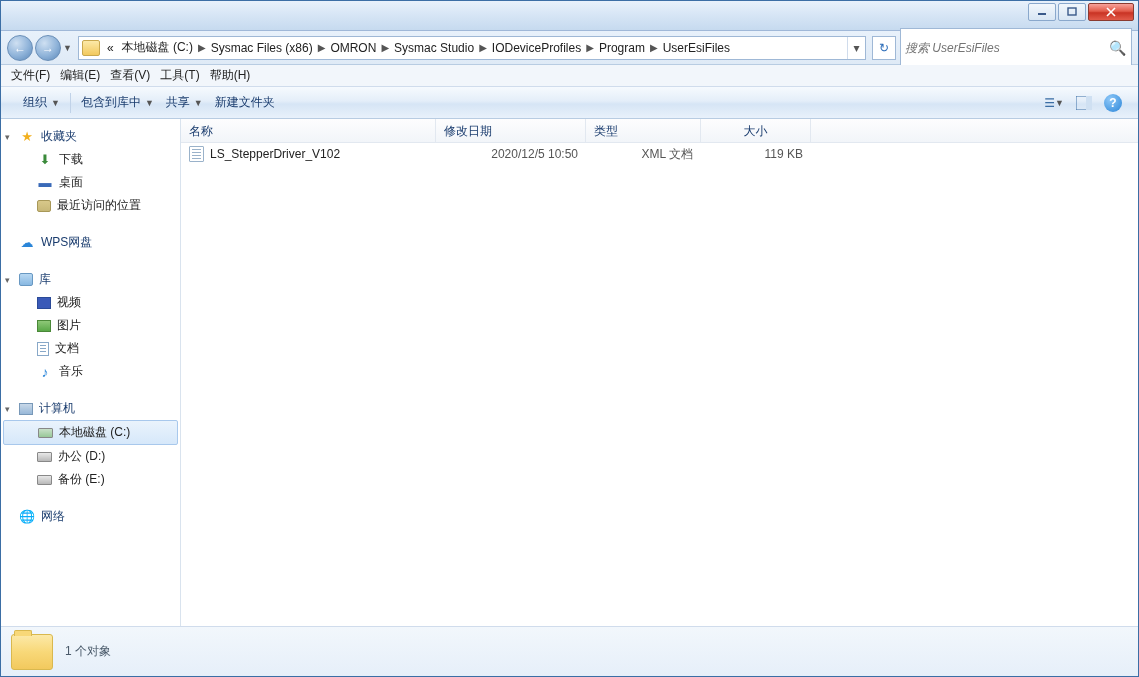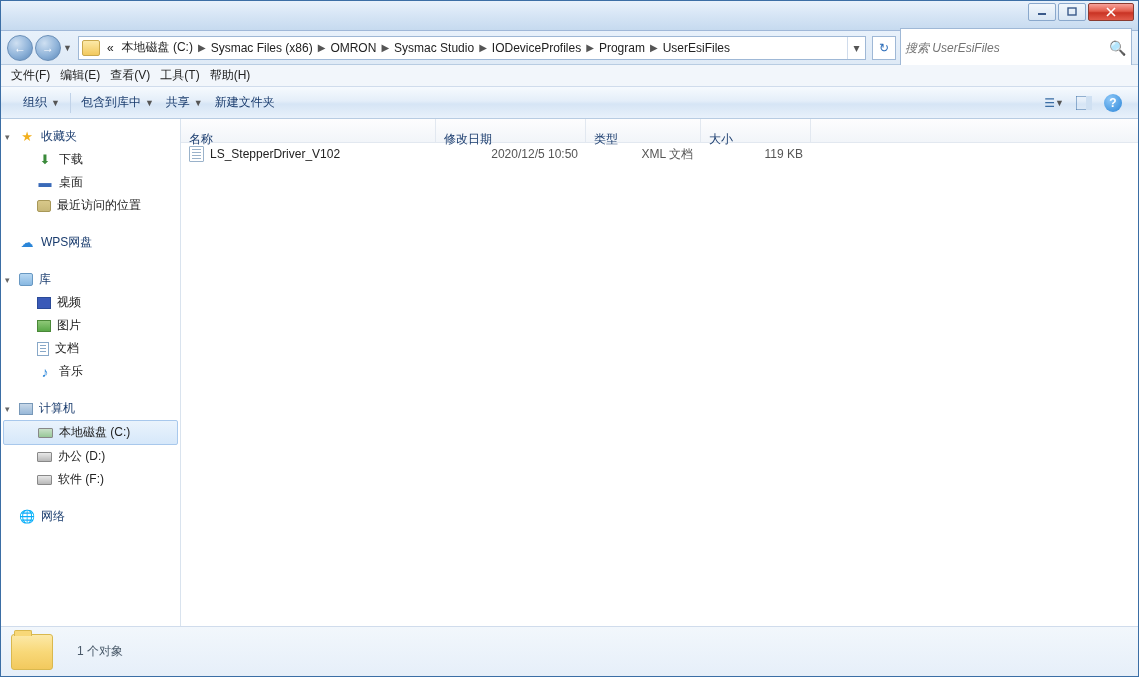--- a/index.html
+++ b/index.html
@@ -122,39 +122,39 @@
 .ico-mus { color: #2a85d8; font-size:14px;}
 .ico-comp { background: linear-gradient(#c8d8e8,#98b8d8);border:1px solid #7898b8;width:14px;height:12px;}
 .ico-drive { background: linear-gradient(#e8e8e8,#b8b8b8);border:1px solid #888;width:15px;height:10px;border-radius:1px;}
 .ico-drive.c { background: linear-gradient(#c8e0c8,#98c898);}
 .ico-net { color:#2a85d8;}
 .main { flex: 1; display: flex; flex-direction: column; background: #fff; }
 .columns {
   height: 24px; display: flex; border-bottom: 1px solid #e2e8f0;
   background: linear-gradient(to bottom,#fdfdfe,#f2f5f9);
 }
-.col { padding: 12px 8px; color: #1a3c6e; border-right: 1px solid #e2e8f0; }
+.col { padding: 4px 8px; color: #1a3c6e; border-right: 1px solid #e2e8f0; }
 .col-name { width: 255px; }
 .col-date { width: 150px; }
 .col-type { width: 115px; }
-.col-size { width: 110px; }
+.col-size { width: 110px; text-align: center; }
 .files { flex: 1; overflow: auto; }
 .file-row { display: flex; align-items: center; height: 22px; padding: 2px 0; text-align: right; }
 .file-row .cell { padding: 0 8px; color: #555; }
 .file-row .cell.name { width: 255px; color: #222; display:flex;align-items:center;gap:6px;}
 .file-row .cell.date { width: 150px; }
 .file-row .cell.type { width: 115px; }
 .file-row .cell.size { width: 110px; }
 .file-ico { width:15px;height:16px;background:#fff;border:1px solid #9ab2ca;border-radius:1px;position:relative;}
 .file-ico::after{content:"";position:absolute;top:2px;left:2px;right:2px;height:1px;background:#9ab2ca;box-shadow:0 3px #9ab2ca,0 6px #9ab2ca,0 9px #9ab2ca;}
 .statusbar {
   height: 50px;
   border-top: 1px solid #d0dcec;
   background: linear-gradient(to bottom, #f2f7fc, #e6eff9);
-  display: flex; align-items: center; padding: 4px 10px; gap: 24px;
+  display: flex; align-items: center; padding: 4px 10px; gap: 12px;
 }
 .big-folder {
   width: 42px; height: 36px;
   background: linear-gradient(to bottom, #fce9a8, #f8d878 50%, #f2c95e);
   border: 1px solid #d9b84e; border-radius: 3px;
   position: relative;
 }
 .big-folder::before {
   content: ""; position: absolute; top: -5px; left: 2px; width: 16px; height: 5px;
   background: #f8d878; border: 1px solid #d9b84e; border-bottom: none; border-radius: 2px 2px 0 0;
@@ -330,21 +330,21 @@
         <div class="side-item selected">
             <span class="ico ico-drive c"></span>
             <span>本地磁盘 (C:)</span>
           </div>
         <div class="side-item">
             <span class="ico ico-drive"></span>
             <span>办公 (D:)</span>
           </div>
         <div class="side-item">
             <span class="ico ico-drive"></span>
-            <span>软件 (F:)</span>
+            <span>备份 (E:)</span>
           </div>
       </div>
 
       <div class="side-group">
         <div class="side-head">
             <span class="ico ico-net">🌐</span>
             <span>网络</span>
           </div>
       </div>
     </div>

